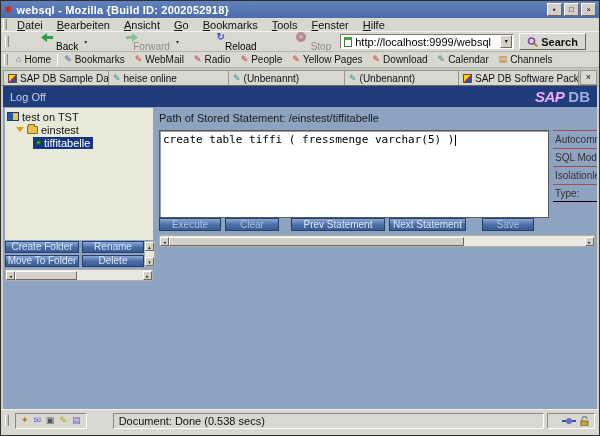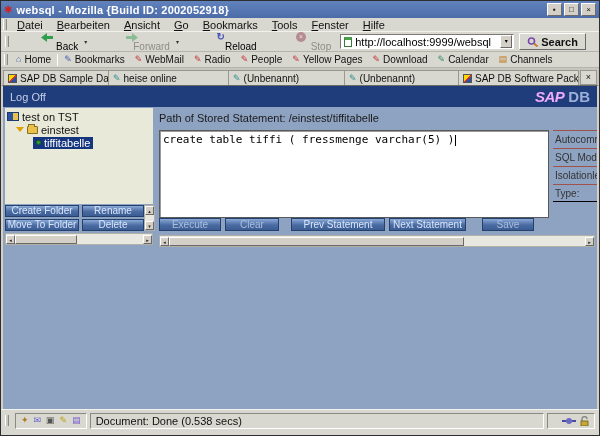--- a/index.html
+++ b/index.html
@@ -93,21 +93,21 @@
   .page-subheader { height:14px; flex:0 0 auto; display:flex; align-items:center;
                     padding:0 7px; font-size:11px; font-weight:bold; font-style:italic;
                     color:#3a67c0; border-bottom:1px solid #7a8fb4;
                     background:linear-gradient(90deg,#ffffff 0%,#ffffff 60%,#c3cfe8 76%,#6c84b8 90%,#44609c 100%); }
 
   .frames { height:150px; display:flex; flex:0 0 auto; }
 
   
   .left-frame { width:152px; flex:0 0 auto; display:flex; flex-direction:column;
                 padding:1px 2px 0 2px; }
-  .tree { height:96px; background:#e9e9da; font-size:11px; color:#111;
+  .tree { height:132px; background:#e9e9da; font-size:11px; color:#111;
           padding:2px 0 0 2px; overflow:hidden; flex:0 0 auto; }
   .tree-row { display:flex; align-items:center; gap:3px; height:13px; }
   .db-icon { width:12px; height:9px; background:linear-gradient(90deg,#2a52a0 55%,#e8c24a 55%);
              border:1px solid #1a3a70; flex:0 0 auto; }
   .expander { width:0; height:0; border-left:4px solid transparent;
               border-right:4px solid transparent; border-top:5px solid #e0a000; flex:0 0 auto; }
   .folder-icon { width:11px; height:8px; background:#e8c24a; border:1px solid #8a7020;
                  border-radius:1px 1px 0 0; position:relative; flex:0 0 auto; }
   .folder-icon::before { content:""; position:absolute; top:-3px; left:0; width:5px;
                          height:2px; background:#e8c24a; border:1px solid #8a7020;
@@ -157,21 +157,21 @@
   .right-hscroll { margin-top:4px; margin-right:2px; }
   .page-rest { flex:1 1 auto; }
 
   
   .statusbar { height:26px; display:flex; align-items:center; background:#d8d8d0;
                padding:2px 4px 6px 3px; gap:3px; flex:0 0 auto;
                border-top:1px solid #f2f2ec; }
   .sb-section { height:16px; border:1px solid; border-color:#8a8a82 #ffffff #ffffff #8a8a82;
                 display:flex; align-items:center; padding:0 5px; gap:5px; }
   .comp-icon { font-size:9px; line-height:9px; }
-  .sb-text { flex:1; font-size:11px; color:#111; white-space:nowrap; overflow:hidden; }
+  .sb-text { flex:1; font-size:11px; color:#111; white-space:nowrap; overflow:hidden;margin-left:23px; }
   .sb-right { width:48px; justify-content:flex-end; gap:4px; }
 </style>
 </head>
 <body>
 
 <div class="window">
 
   <div class="titlebar">
     <span class="throbber">✱</span>
     <span class="title-text">websql - Mozilla {Build ID: 2002052918}</span>

